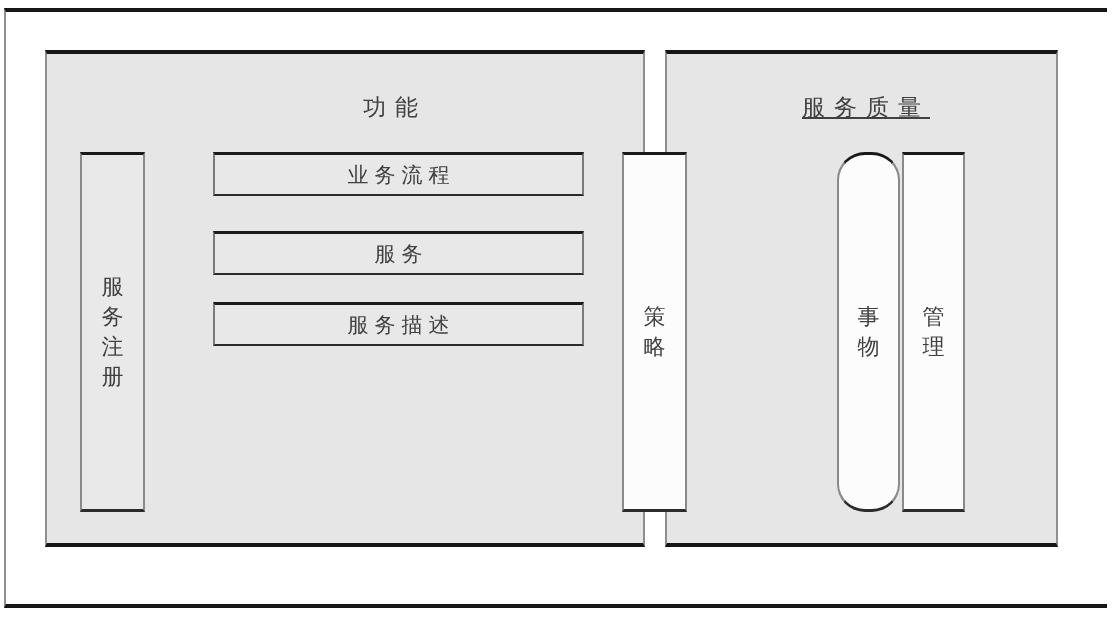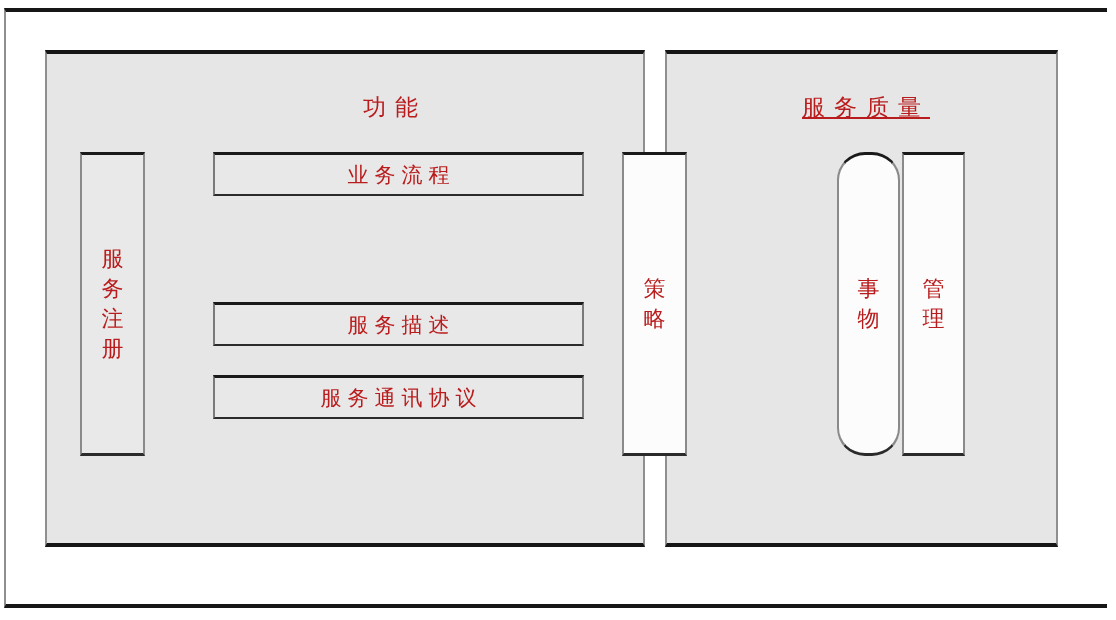--- a/index.html
+++ b/index.html
@@ -7,21 +7,21 @@
     padding: 0;
     background: #ffffff;
   }
   .canvas {
     position: relative;
     width: 1116px;
     height: 620px;
     background: #ffffff;
     overflow: hidden;
     font-family: "Liberation Serif", "DejaVu Serif", serif;
-    color: #b91c1c;
+    color: #404040;
   }
   .outer-frame {
     position: absolute;
     left: 4px;
     top: 8px;
     width: 1103px;
     height: 600px;
     box-sizing: border-box;
     border-top: 4px solid #161616;
     border-bottom: 4px solid #161616;
@@ -75,21 +75,21 @@
     justify-content: center;
     font-size: 21px;
     letter-spacing: 6px;
     text-indent: 6px;
     z-index: 2;
     margin-left: 8px;
   }
   .vcol {
     position: absolute;
     top: 152px;
-    height: 304px;
+    height: 360px;
     box-sizing: border-box;
     border-top: 3px solid #1a1a1a;
     border-bottom: 3px solid #2b2b2b;
     border-left: 2px solid #8a8a8a;
     border-right: 2px solid #8a8a8a;
     display: flex;
     align-items: center;
     justify-content: center;
     z-index: 2;
   }
@@ -119,22 +119,22 @@
   <div class="panel-title function-title">功能</div>
 
   <div class="panel qos"></div>
   <div class="panel-title qos-title">服务质量</div>
 
   <div class="vcol gray registry">
     <div class="vtext">服务注册</div>
   </div>
 
   <div class="row-box" style="top:152px">业务流程</div>
+  <div class="row-box" style="top:231px">服务</div>
   <div class="row-box" style="top:302px">服务描述</div>
-  <div class="row-box" style="top:375px">服务通讯协议</div>
 
   <div class="vcol white policy">
     <div class="vtext">策略</div>
   </div>
 
   <div class="vcol white transaction">
     <div class="vtext">事物</div>
   </div>
   <div class="vcol white management">
     <div class="vtext">管理</div>

